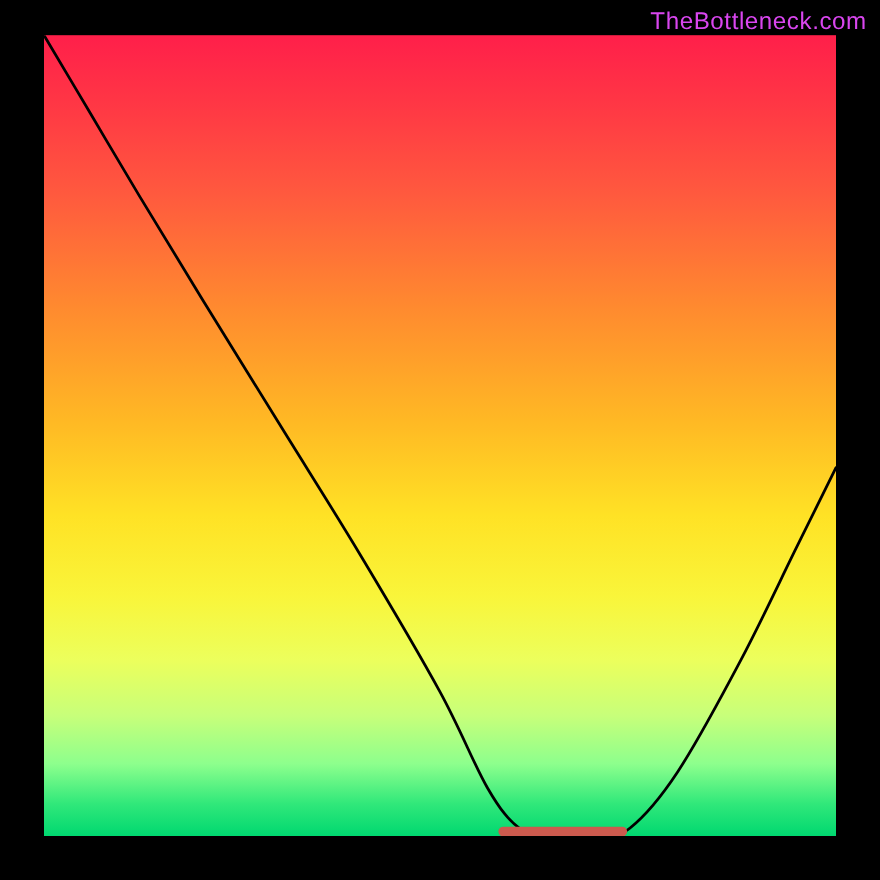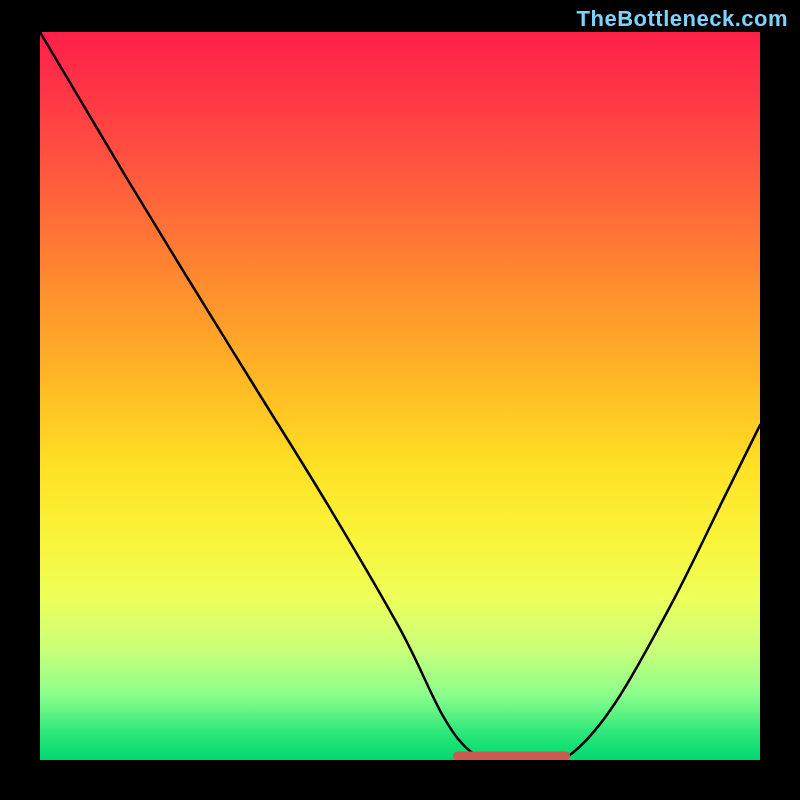--- a/index.html
+++ b/index.html
@@ -14,23 +14,23 @@
   .frame {
     position: relative;
     width: 800px;
     height: 800px;
     background: #000;
   }
   .watermark {
     position: absolute;
     top: 6px;
     right: 12px;
-    color: #7dd3fc;
+    color: #d946ef;
     font-size: 22px;
-    font-weight: 700;
+    font-weight: 400;
     letter-spacing: 0.5px;
     z-index: 10;
   }
   .plot-area {
     position: absolute;
     left: 40px;
     top: 32px;
     width: 720px;
     height: 728px;
   }

